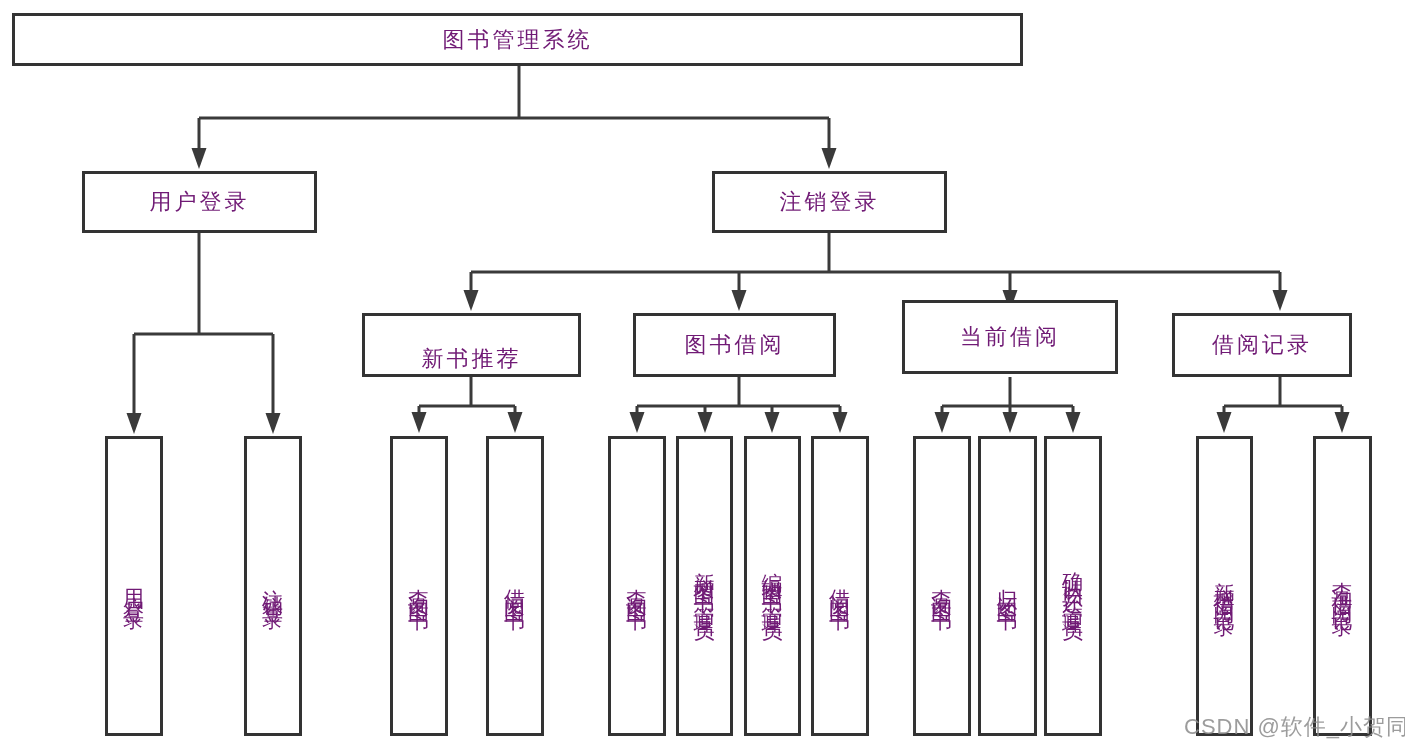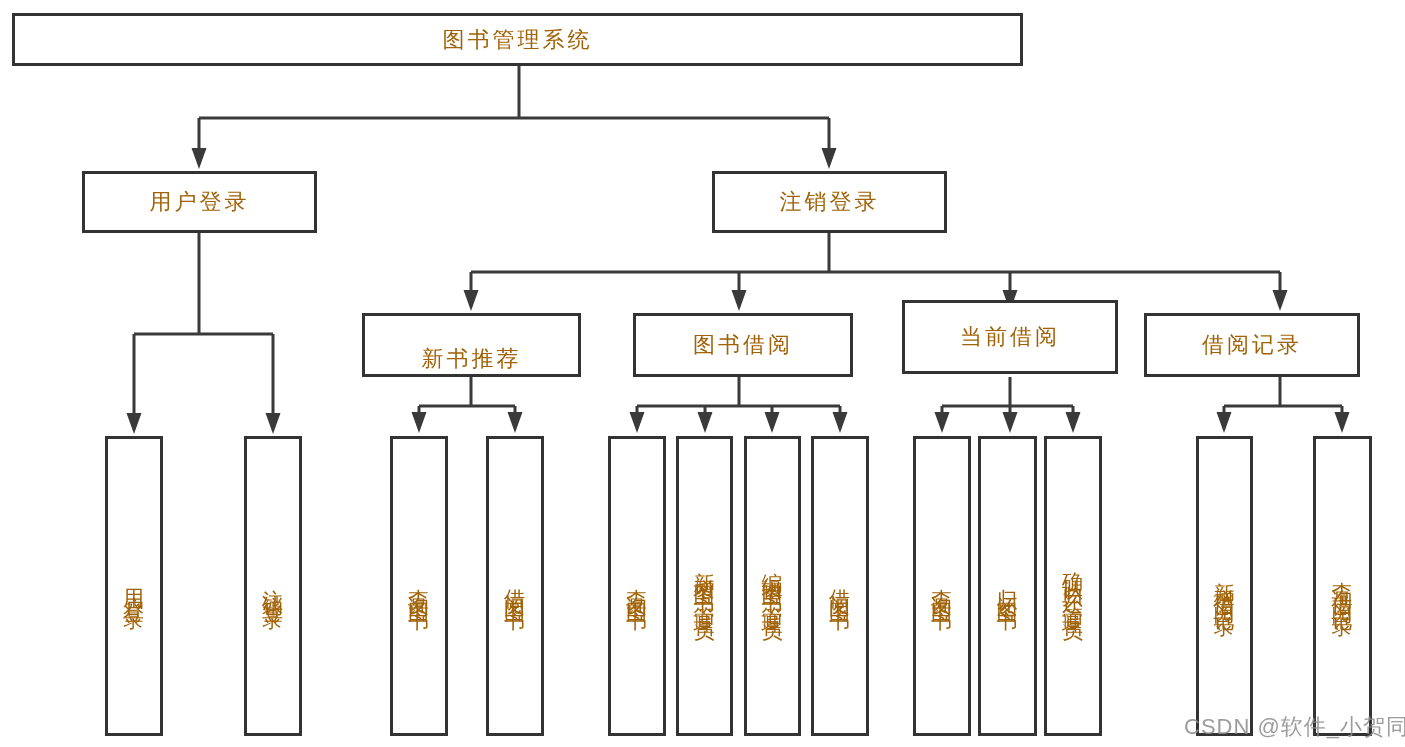--- a/index.html
+++ b/index.html
@@ -12,21 +12,21 @@
   }
   #connector-svg{position:absolute;left:0;top:0;z-index:1;}
   .node{
     position:absolute;
     background:#ffffff;
     border:3px solid #333333;
     box-sizing:border-box;
     display:flex;
     align-items:center;
     justify-content:center;
-    color:#a16207;
+    color:#701a75;
     z-index:2;
   }
   .h-node{font-size:22px;letter-spacing:3px;font-weight:500;}
   .h-node span{white-space:nowrap;}
   .v-node{
     font-size:21px;
     font-weight:500;
     writing-mode:vertical-rl;
     text-orientation:mixed;
     letter-spacing:7px;
@@ -85,27 +85,27 @@
   <div class="node h-node" style="left:82px;top:171px;width:235px;height:62px;">
     <span>用户登录</span>
   </div>
   <div class="node h-node" style="left:712px;top:171px;width:235px;height:62px;">
     <span>注销登录</span>
   </div>
 
   <div class="node h-node" style="left:362px;top:313px;width:219px;height:64px;align-items:flex-end;">
     <span>新书推荐</span>
   </div>
-  <div class="node h-node" style="left:633px;top:313px;width:220px;height:64px;">
+  <div class="node h-node" style="left:633px;top:313px;width:203px;height:64px;">
     <span>图书借阅</span>
   </div>
   <div class="node h-node" style="left:902px;top:300px;width:216px;height:74px;">
     <span>当前借阅</span>
   </div>
-  <div class="node h-node" style="left:1144px;top:313px;width:216px;height:64px;">
+  <div class="node h-node" style="left:1172px;top:313px;width:180px;height:64px;">
     <span>借阅记录</span>
   </div>
 
   <div class="node v-node" style="left:105px;top:436px;width:58px;height:300px;">
     <span>用户登录</span>
   </div>
   <div class="node v-node" style="left:244px;top:436px;width:58px;height:300px;">
     <span>注销登录</span>
   </div>
 

